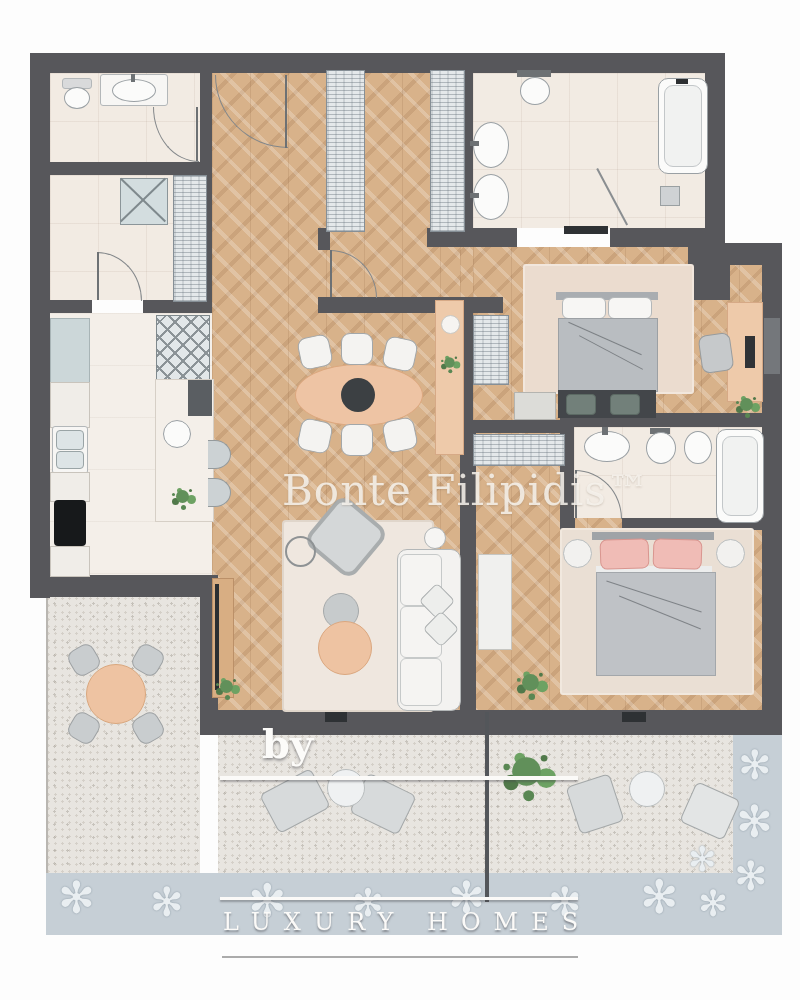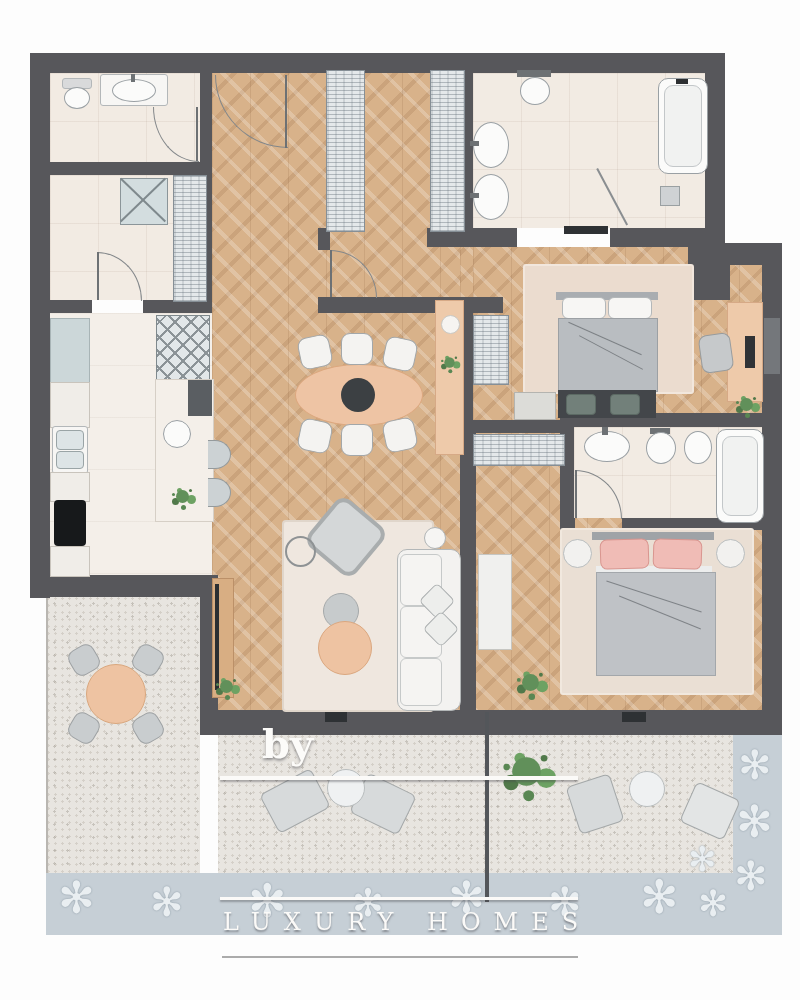--- a/index.html
+++ b/index.html
@@ -261,19 +261,20 @@
   <span class="flower" style="left:352px;top:884px;font-size:38px;">✻</span>
   <span class="flower" style="left:448px;top:876px;font-size:44px;">✻</span>
   <span class="flower" style="left:548px;top:882px;font-size:40px;">✻</span>
   <span class="flower" style="left:640px;top:874px;font-size:46px;">✻</span>
   <span class="flower" style="left:698px;top:886px;font-size:36px;">✻</span>
   <span class="flower" style="left:738px;top:745px;font-size:40px;">✻</span>
   <span class="flower" style="left:736px;top:800px;font-size:44px;">✻</span>
   <span class="flower" style="left:734px;top:856px;font-size:40px;">✻</span>
   <span class="flower" style="left:688px;top:842px;font-size:34px;">✻</span>
 
+  <div class="watermark">Bonte Filipidis™</div>
   <div class="logo-by">by</div>
   <div class="logo-line" style="left:220px;top:776px;width:358px;height:4px;"></div>
   <div class="logo-line" style="left:220px;top:897px;width:358px;height:3px;"></div>
   <div class="logo-tagline">LUXURY HOMES</div>
   <div class="gray-line"></div>
 
 </div>
 
 </body></html>

